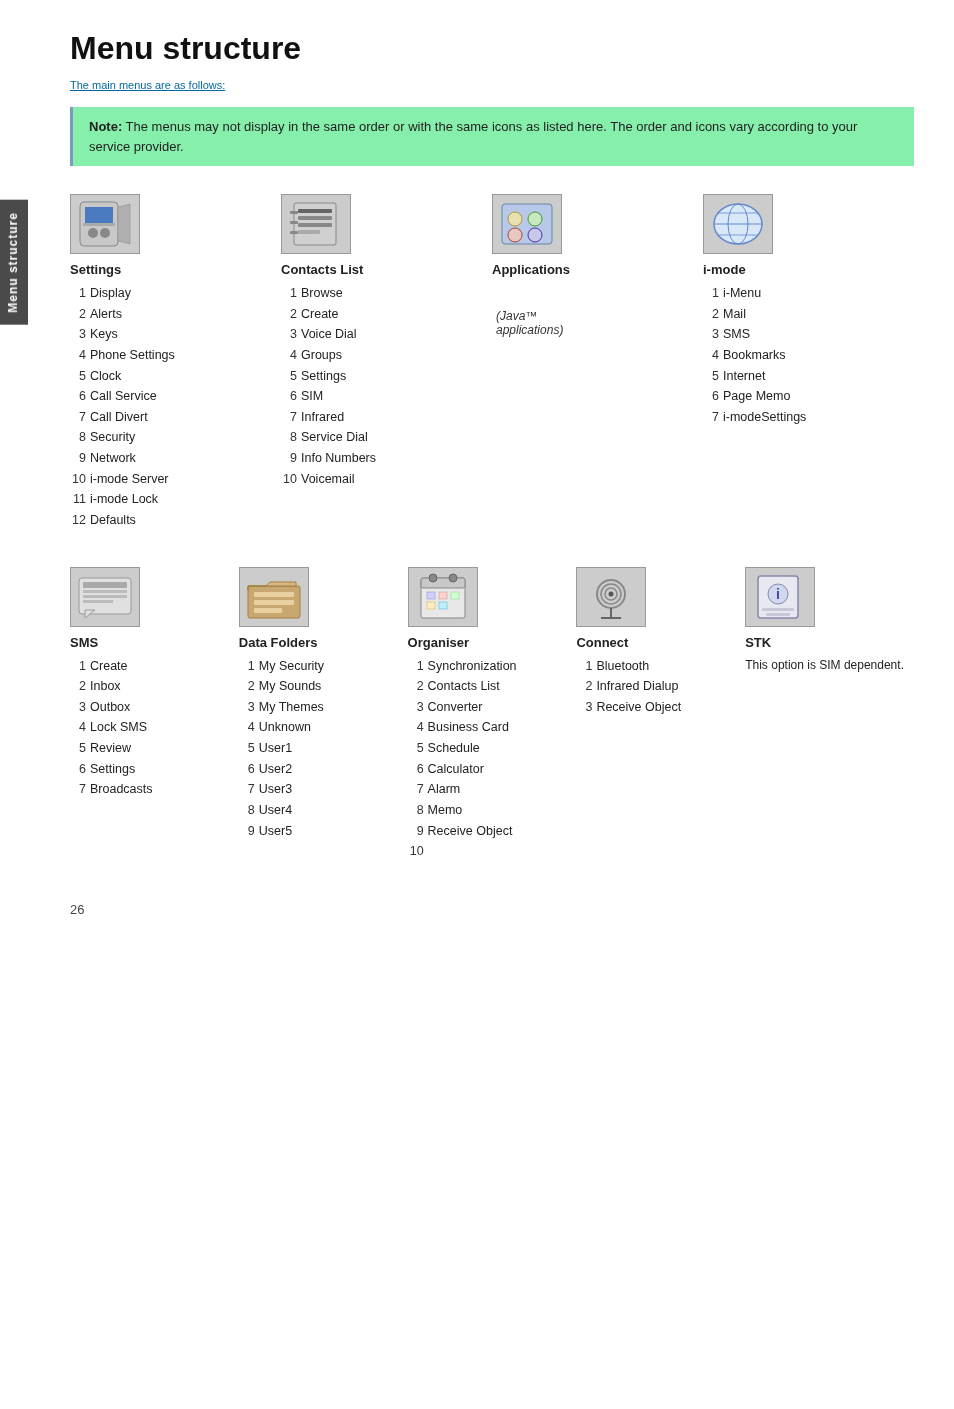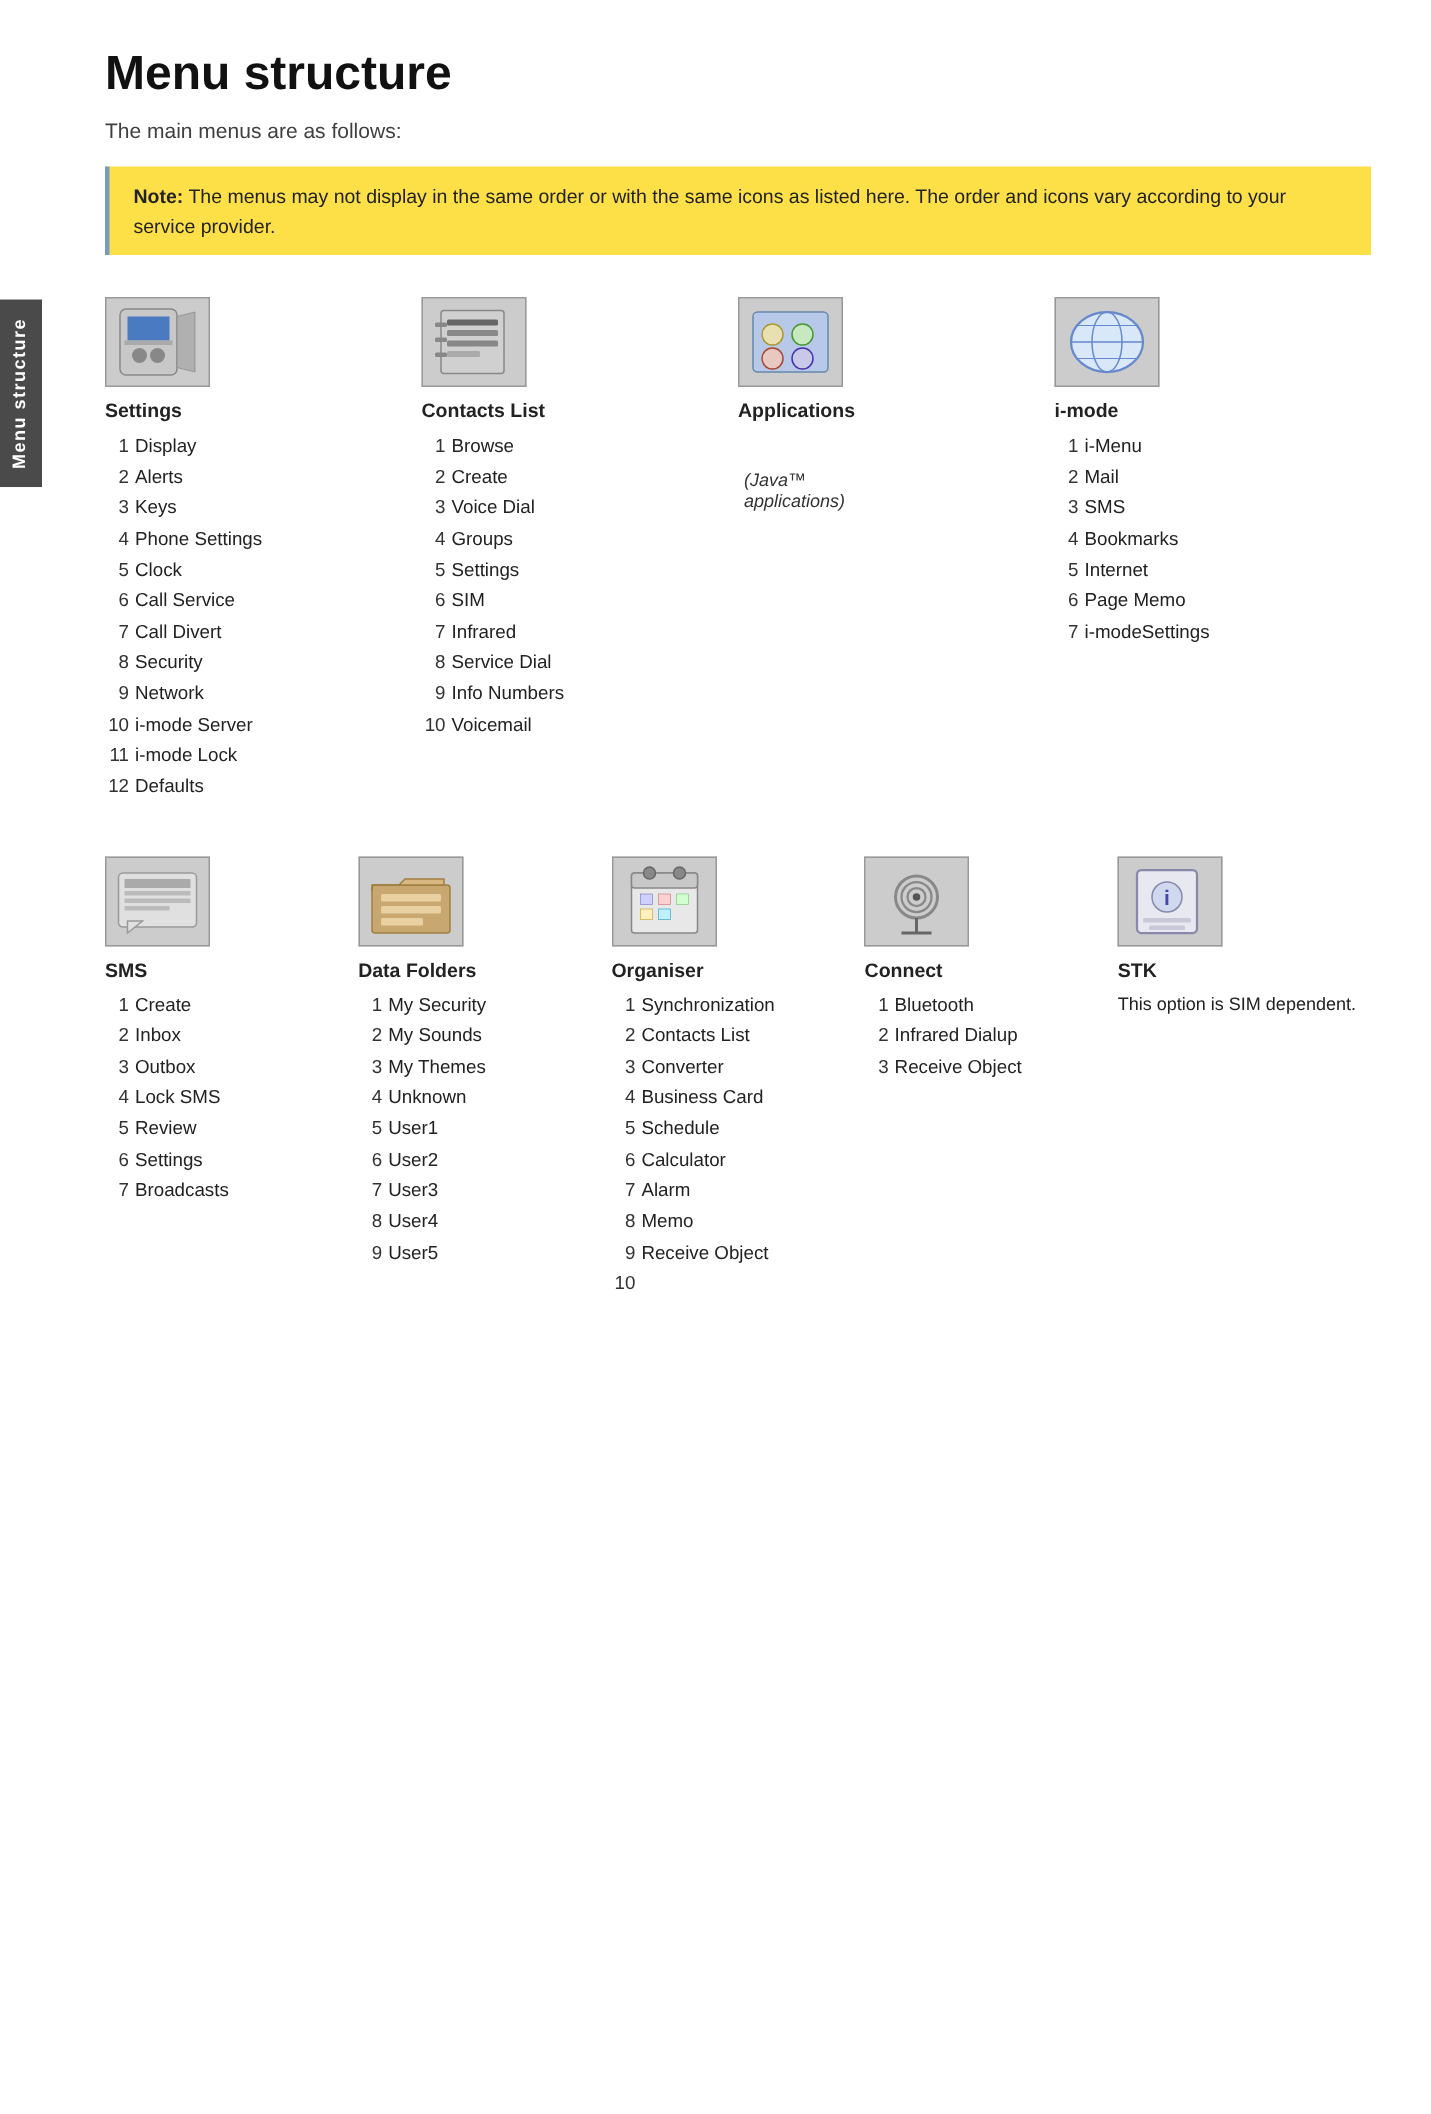--- a/index.html
+++ b/index.html
@@ -37,27 +37,28 @@
     }
 
     h1 {
       font-size: 32px;
       font-weight: bold;
       margin-bottom: 12px;
       color: #111;
     }
 
     .intro-text {
-      font-size: 14px;
+      font-size: 11px;
       margin-bottom: 16px;
-      color: #404040;
+      color: #0369a1;
+      text-decoration: underline;
     }
 
     .note-box {
-      background: #fde047;
+      background: #86efac;
       border-left: 3px solid #7a9abf;
       padding: 10px 16px;
       margin-bottom: 28px;
       font-size: 13px;
       line-height: 1.5;
     }
 
     .note-box strong {
       font-weight: bold;
     }
@@ -521,13 +522,14 @@
           <rect x="12" y="36" width="32" height="3" rx="1" fill="#c8c8d8"></rect>
           <rect x="16" y="41" width="24" height="3" rx="1" fill="#c8c8d8"></rect>
         </svg>
       </div>
       <div class="menu-header">STK</div>
       <p style="font-size:12px; line-height:1.5;text-align:center;">This option is SIM dependent.</p>
     </div>
 
   </div>
 
+  <div class="page-num">26</div>
 </div>
 
 </body></html>

